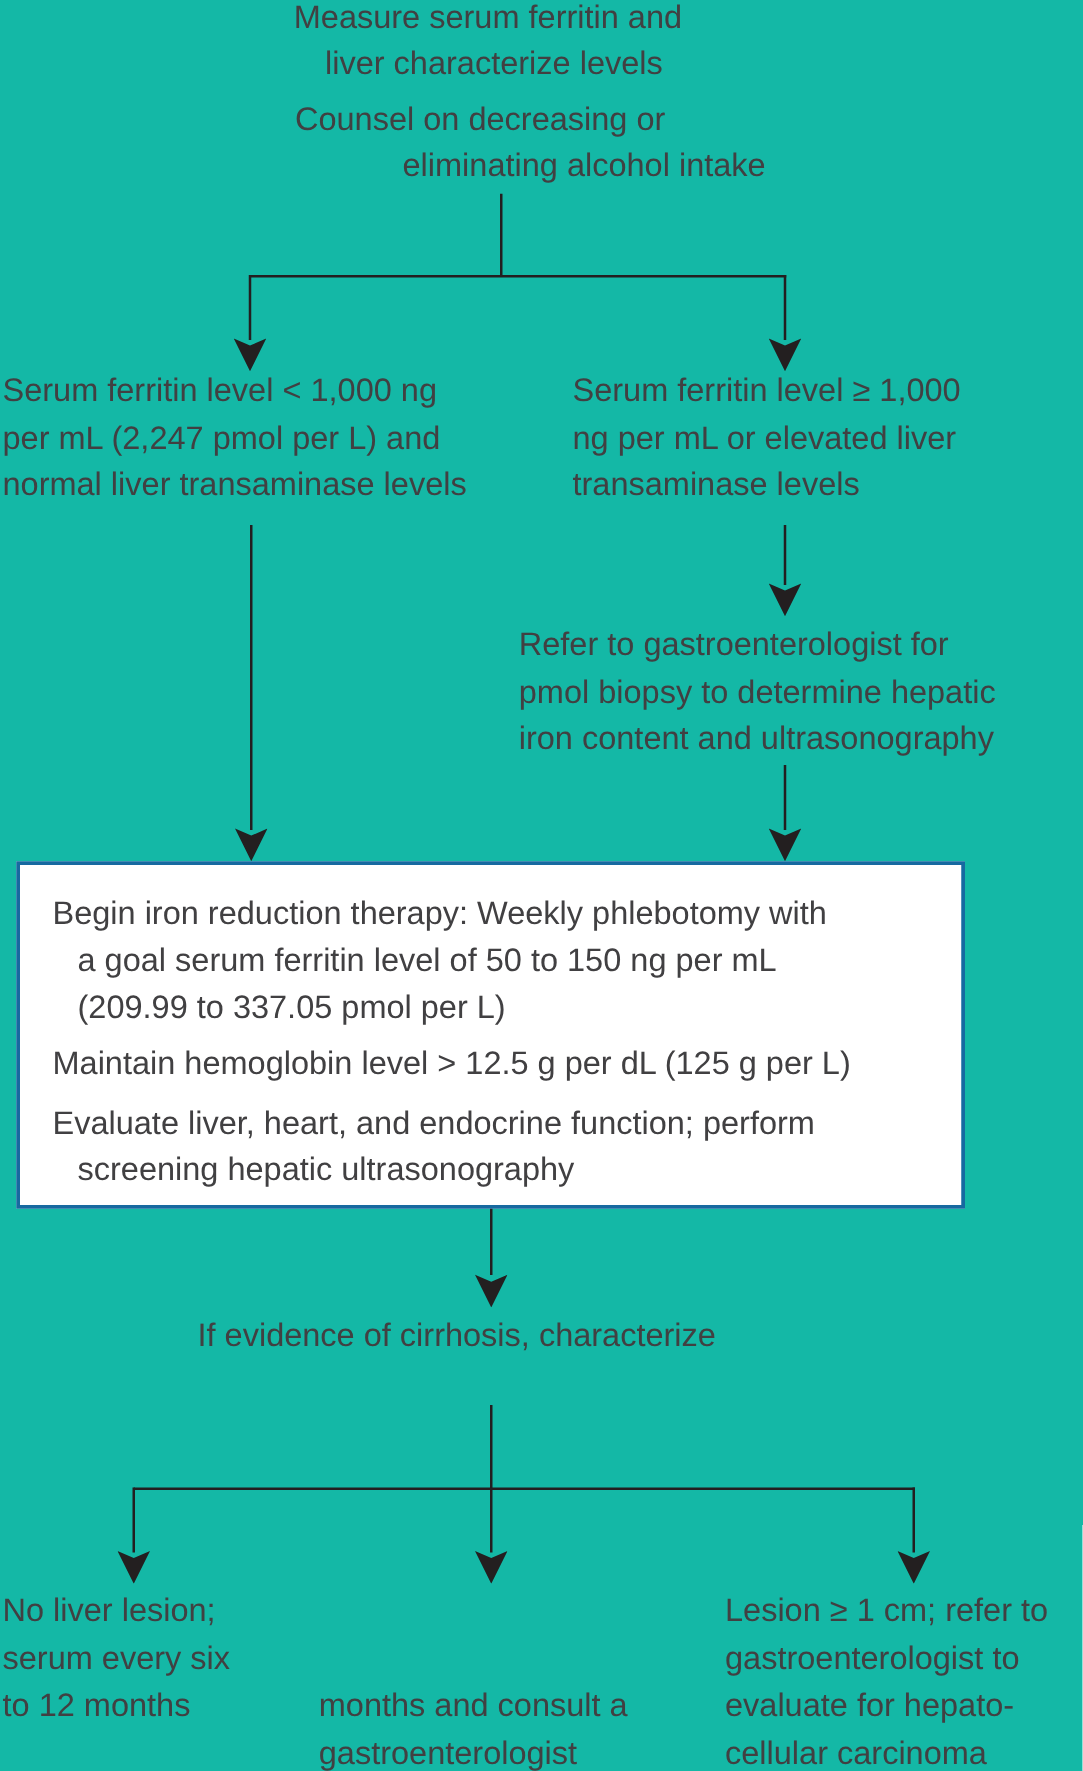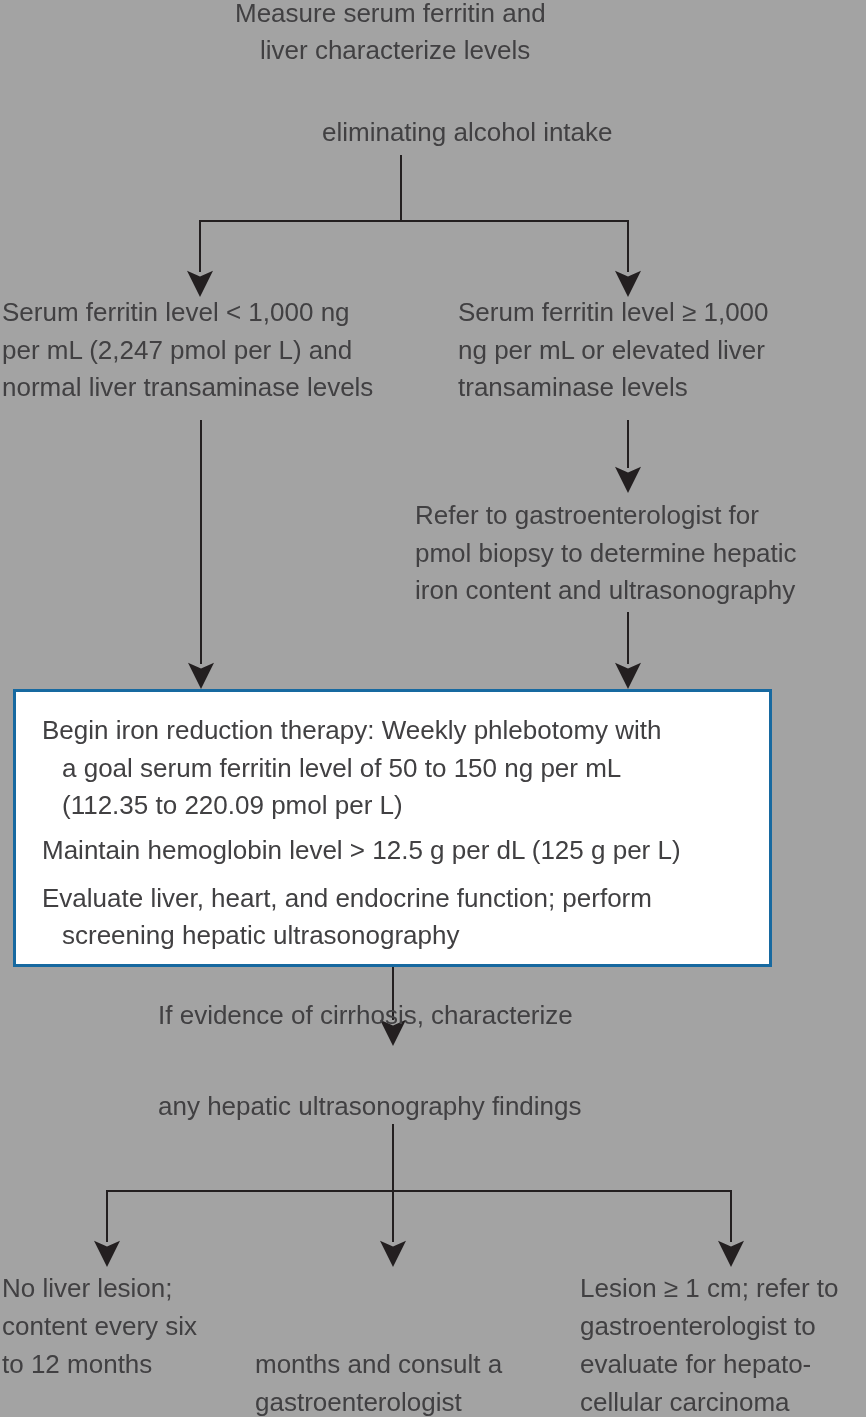--- a/index.html
+++ b/index.html
@@ -1,17 +1,17 @@
 <!DOCTYPE html>
 <html><head>
 <meta charset="utf-8">
 <style>
   html,body{margin:0;padding:0;background:#ffffff;}
   #fig{
-    position:relative;width:866px;height:1417px;background:#a3a3a3;overflow:hidden;
+    position:relative;width:866px;height:1417px;background:#14b8a6;overflow:hidden;
     font-family:"Liberation Sans",sans-serif;
   }
   .t{
     position:absolute;font-size:26px;line-height:30px;color:#414042;white-space:nowrap;
   }
   .vl{position:absolute;width:2px;background:#231f20;}
   .hl{position:absolute;height:2px;background:#231f20;}
   .ah{
     position:absolute;width:26px;height:27px;background:#231f20;
     clip-path:polygon(50% 100%,100% 3%,50% 24%,0 3%);
@@ -21,20 +21,21 @@
     border:3px solid #1769a0;background:#ffffff;
   }
 </style>
 </head>
 <body>
 
 <div id="fig">
 
   <div class="t" style="left:235px;top:-2px">Measure serum ferritin and</div>
   <div class="t" style="left:260px;top:35px">liver characterize levels</div>
+  <div class="t" style="left:236px;top:80px">Counsel on decreasing or</div>
   <div class="t" style="left:322px;top:117px">eliminating alcohol intake</div>
 
   <div class="vl" style="left:400px;top:155px;height:66px"></div>
   <div class="hl" style="left:200px;top:220px;width:429px"></div>
   <div class="vl" style="left:199px;top:220px;height:52px"></div>
   <div class="ah" style="left:187px;top:270px"></div>
   <div class="vl" style="left:627px;top:220px;height:52px"></div>
   <div class="ah" style="left:615px;top:270px"></div>
 
   <div class="t" style="left:2px;top:297px">Serum ferritin level &lt; 1,000 ng</div>
@@ -54,41 +55,40 @@
   <div class="t" style="left:415px;top:500px">Refer to gastroenterologist for</div>
   <div class="t" style="left:415px;top:538px">pmol biopsy to determine hepatic</div>
   <div class="t" style="left:415px;top:575px">iron content and ultrasonography</div>
 
   <div class="vl" style="left:627px;top:612px;height:52px"></div>
   <div class="ah" style="left:615px;top:662px"></div>
 
   <div class="box"></div>
   <div class="t" style="left:42px;top:715px">Begin iron reduction therapy: Weekly phlebotomy with</div>
   <div class="t" style="left:62px;top:753px">a goal serum ferritin level of 50 to 150 ng per mL</div>
-  <div class="t" style="left:62px;top:790px">(112.35 to 220.09 pmol per L)</div>
+  <div class="t" style="left:62px;top:790px">(209.99 to 337.05 pmol per L)</div>
   <div class="t" style="left:42px;top:835px">Maintain hemoglobin level &gt; 12.5 g per dL (125 g per L)</div>
   <div class="t" style="left:42px;top:883px">Evaluate liver, heart, and endocrine function; perform</div>
   <div class="t" style="left:62px;top:920px">screening hepatic ultrasonography</div>
 
   <div class="vl" style="left:392px;top:967px;height:53px"></div>
   <div class="ah" style="left:380px;top:1019px"></div>
 
-  <div class="t" style="left:158px;top:1000px">If evidence of cirrhosis, characterize</div>
-  <div class="t" style="left:158px;top:1091px">any hepatic ultrasonography findings</div>
+  <div class="t" style="left:158px;top:1053px">If evidence of cirrhosis, characterize</div>
 
   <div class="vl" style="left:392px;top:1124px;height:118px"></div>
   <div class="hl" style="left:107px;top:1190px;width:625px"></div>
   <div class="ah" style="left:380px;top:1240px"></div>
   <div class="vl" style="left:106px;top:1190px;height:52px"></div>
   <div class="ah" style="left:94px;top:1240px"></div>
   <div class="vl" style="left:730px;top:1190px;height:52px"></div>
   <div class="ah" style="left:718px;top:1240px"></div>
 
   <div class="t" style="left:2px;top:1273px">No liver lesion;</div>
-  <div class="t" style="left:2px;top:1311px">content every six</div>
+  <div class="t" style="left:2px;top:1311px">serum every six</div>
   <div class="t" style="left:2px;top:1349px">to 12 months</div>
 
   <div class="t" style="left:255px;top:1349px">months and consult a</div>
   <div class="t" style="left:255px;top:1387px">gastroenterologist</div>
 
   <div class="t" style="left:580px;top:1273px">Lesion ≥ 1 cm; refer to</div>
   <div class="t" style="left:580px;top:1311px">gastroenterologist to</div>
   <div class="t" style="left:580px;top:1349px">evaluate for hepato-</div>
   <div class="t" style="left:580px;top:1387px">cellular carcinoma</div>
 

